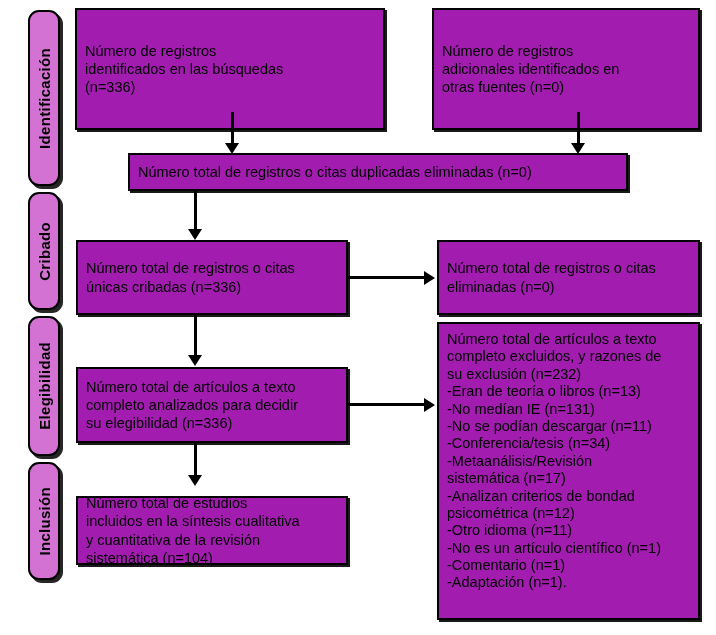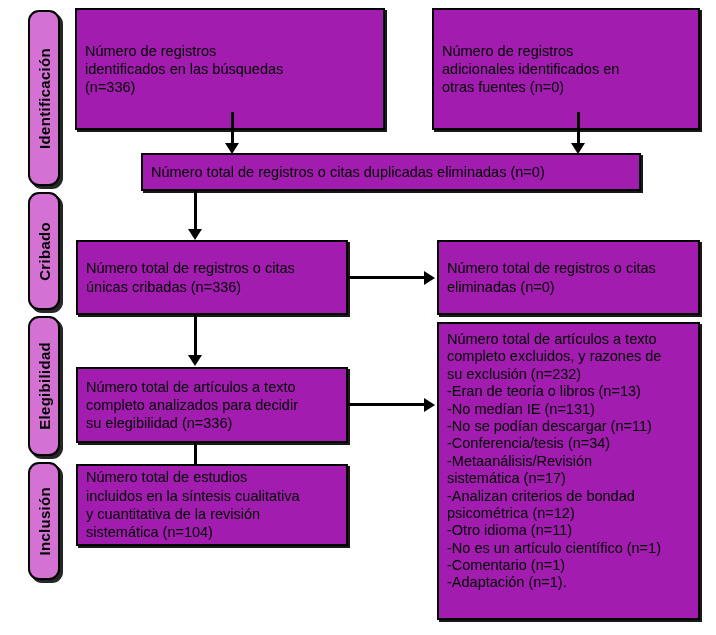--- a/index.html
+++ b/index.html
@@ -122,21 +122,21 @@
 adicionales identificados en
 otras fuentes (n=0)</div>
   </div>
 
   <div class="vline" style="left:231px; top:112px; height:33px;"></div>
   <div class="arrow-down" style="left:225px; top:143px;"></div>
 
   <div class="vline" style="left:577px; top:112px; height:33px;"></div>
   <div class="arrow-down" style="left:571px; top:143px;"></div>
 
-  <div class="node-box" style="left:128px; top:153px; width:500px; height:38px;margin-left:13px;">
+  <div class="node-box" style="left:128px; top:153px; width:500px; height:38px;">
     <div class="node-text" style="text-align:left;">Número total de registros o citas duplicadas eliminadas (n=0)</div>
   </div>
 
   <div class="vline" style="left:194px; top:191px; height:42px;"></div>
   <div class="arrow-down" style="left:188px; top:229px;"></div>
 
   <div class="node-box" style="left:76px; top:240px; width:272px; height:75px;">
     <div class="node-text">Número total de registros o citas
 únicas cribadas (n=336)</div>
   </div>
@@ -175,20 +175,20 @@
 -Comentario (n=1)
 -Adaptación (n=1).</div>
   </div>
 
   <div class="hline" style="left:348px; top:403px; width:78px;"></div>
   <div class="arrow-right" style="left:424px; top:398px;"></div>
 
   <div class="vline" style="left:194px; top:443px; height:36px;"></div>
   <div class="arrow-down" style="left:188px; top:475px;"></div>
 
-  <div class="node-box" style="left:76px; top:464px; width:272px; height:82px;">
+  <div class="node-box" style="left:76px; top:496px; width:272px; height:69px;">
     <div class="node-text">Número total de estudios
 incluidos en la síntesis cualitativa
 y cuantitativa de la revisión
 sistemática (n=104)</div>
   </div>
 
 </div>
 
 </body></html>

